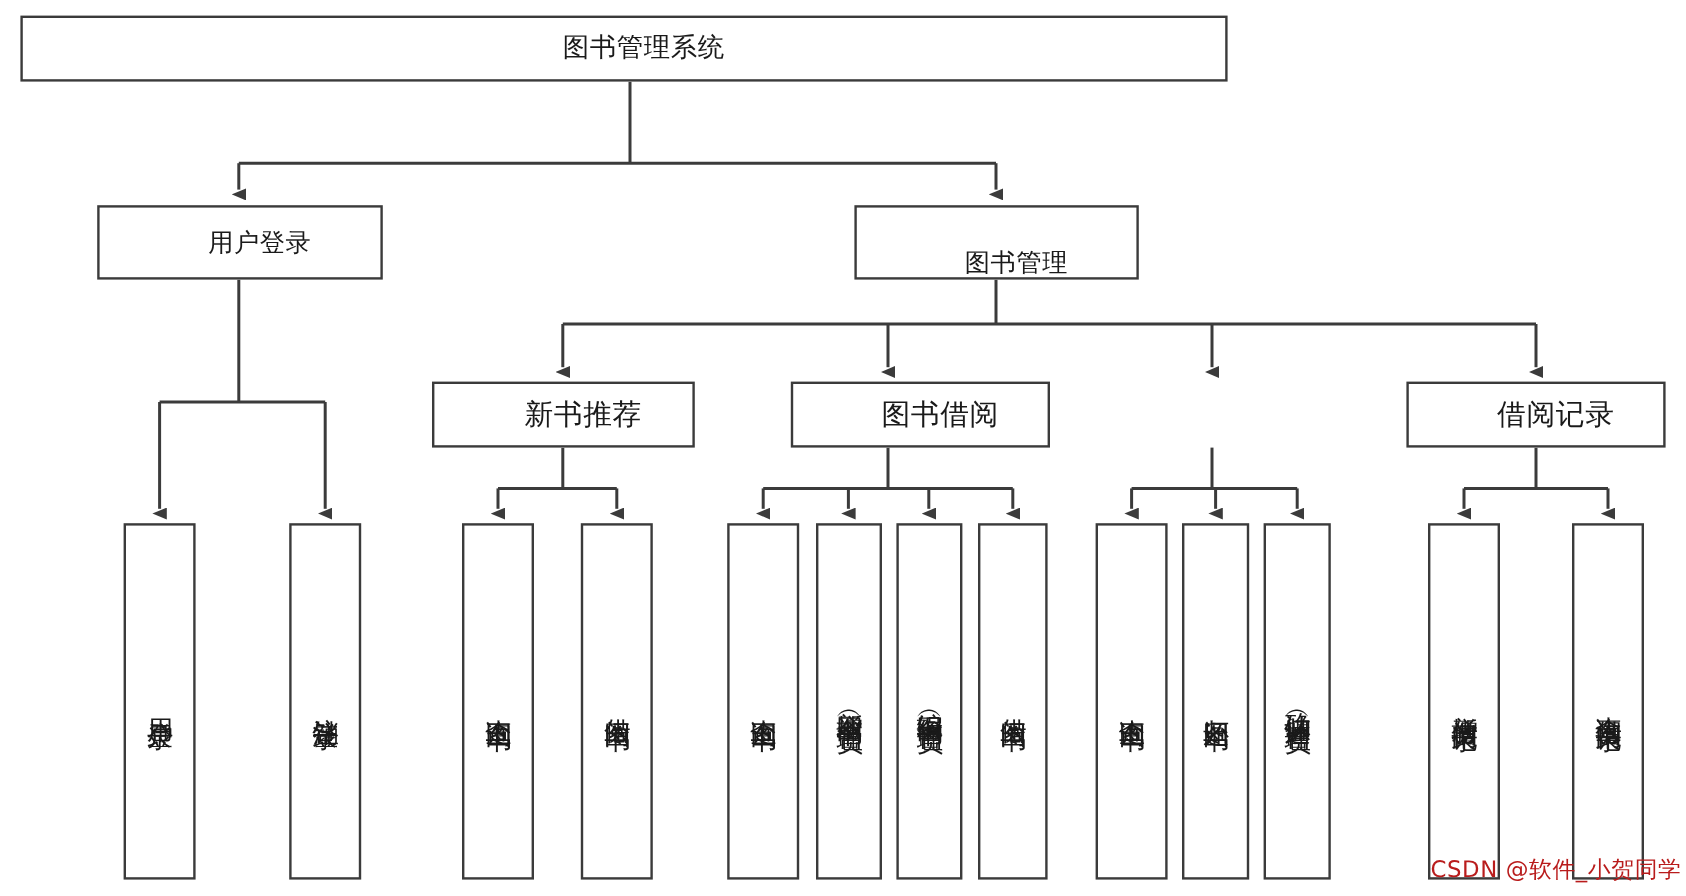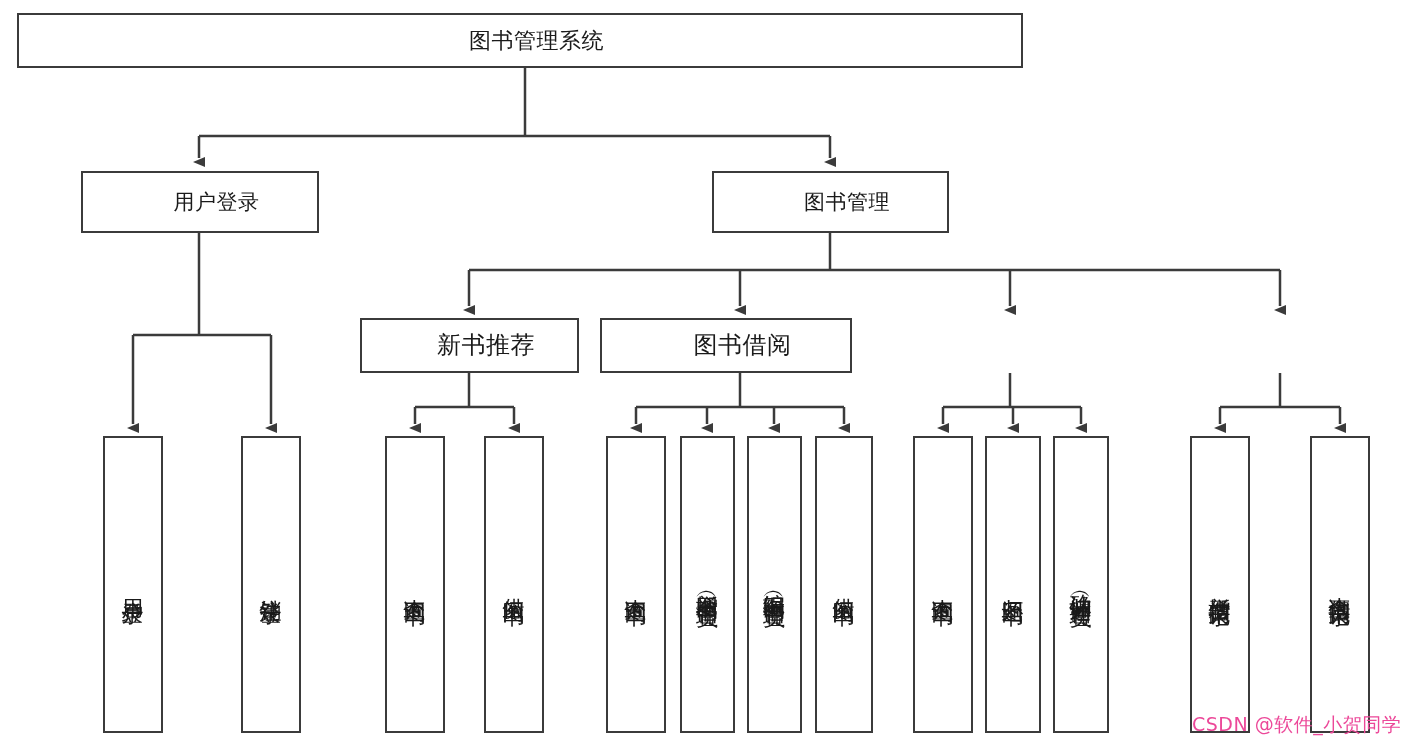--- a/index.html
+++ b/index.html
@@ -57,21 +57,21 @@
     font-size: 22px;
     line-height: 1.32;
     letter-spacing: 2px;
     white-space: normal;
     text-align: center;
     max-height: 100%;
   }
   .watermark {
     position: absolute;
     font-size: 19px;
-    color: #ec4899;
+    color: #b91c1c;
     white-space: nowrap;
     letter-spacing: 0.5px;
   }
 </style>
 </head>
 <body>
 
 <div id="canvas">
 
   <svg id="wires" viewBox="0 0 1405 747" xmlns="http://www.w3.org/2000/svg">
@@ -124,29 +124,32 @@
     </g>
   </svg>
 
   <div class="node root" style="left:17px;top:13px;width:1006px;height:55px;">
     <span class="node-label">图书管理系统</span>
   </div>
 
   <div class="node level1" style="left:81px;top:171px;width:238px;height:62px;">
     <span class="node-label">用户登录</span>
   </div>
-  <div class="node level1" style="left:712px;top:171px;width:237px;height:62px;">
+  <div class="node level1" style="left:712px;top:171px;width:237px;height:62px;align-items:flex-end;">
     <span class="node-label">图书管理</span>
   </div>
 
   <div class="node level2" style="left:360px;top:318px;width:219px;height:55px;">
     <span class="node-label">新书推荐</span>
   </div>
-  <div class="node level2" style="left:600px;top:318px;width:252px;height:55px;">
+  <div class="node level2" style="left:659px;top:318px;width:216px;height:55px;">
     <span class="node-label">图书借阅</span>
+  </div>
+  <div class="node level2" style="left:1172px;top:318px;width:216px;height:55px;">
+    <span class="node-label">借阅记录</span>
   </div>
 
   <div class="node leaf" style="left:103px;top:436px;width:60px;height:297px;">
     <span class="node-label">用户登录</span>
   </div>
   <div class="node leaf" style="left:241px;top:436px;width:60px;height:297px;">
     <span class="node-label">注销登录</span>
   </div>
   <div class="node leaf" style="left:385px;top:436px;width:60px;height:297px;">
     <span class="node-label">查询图书</span>

